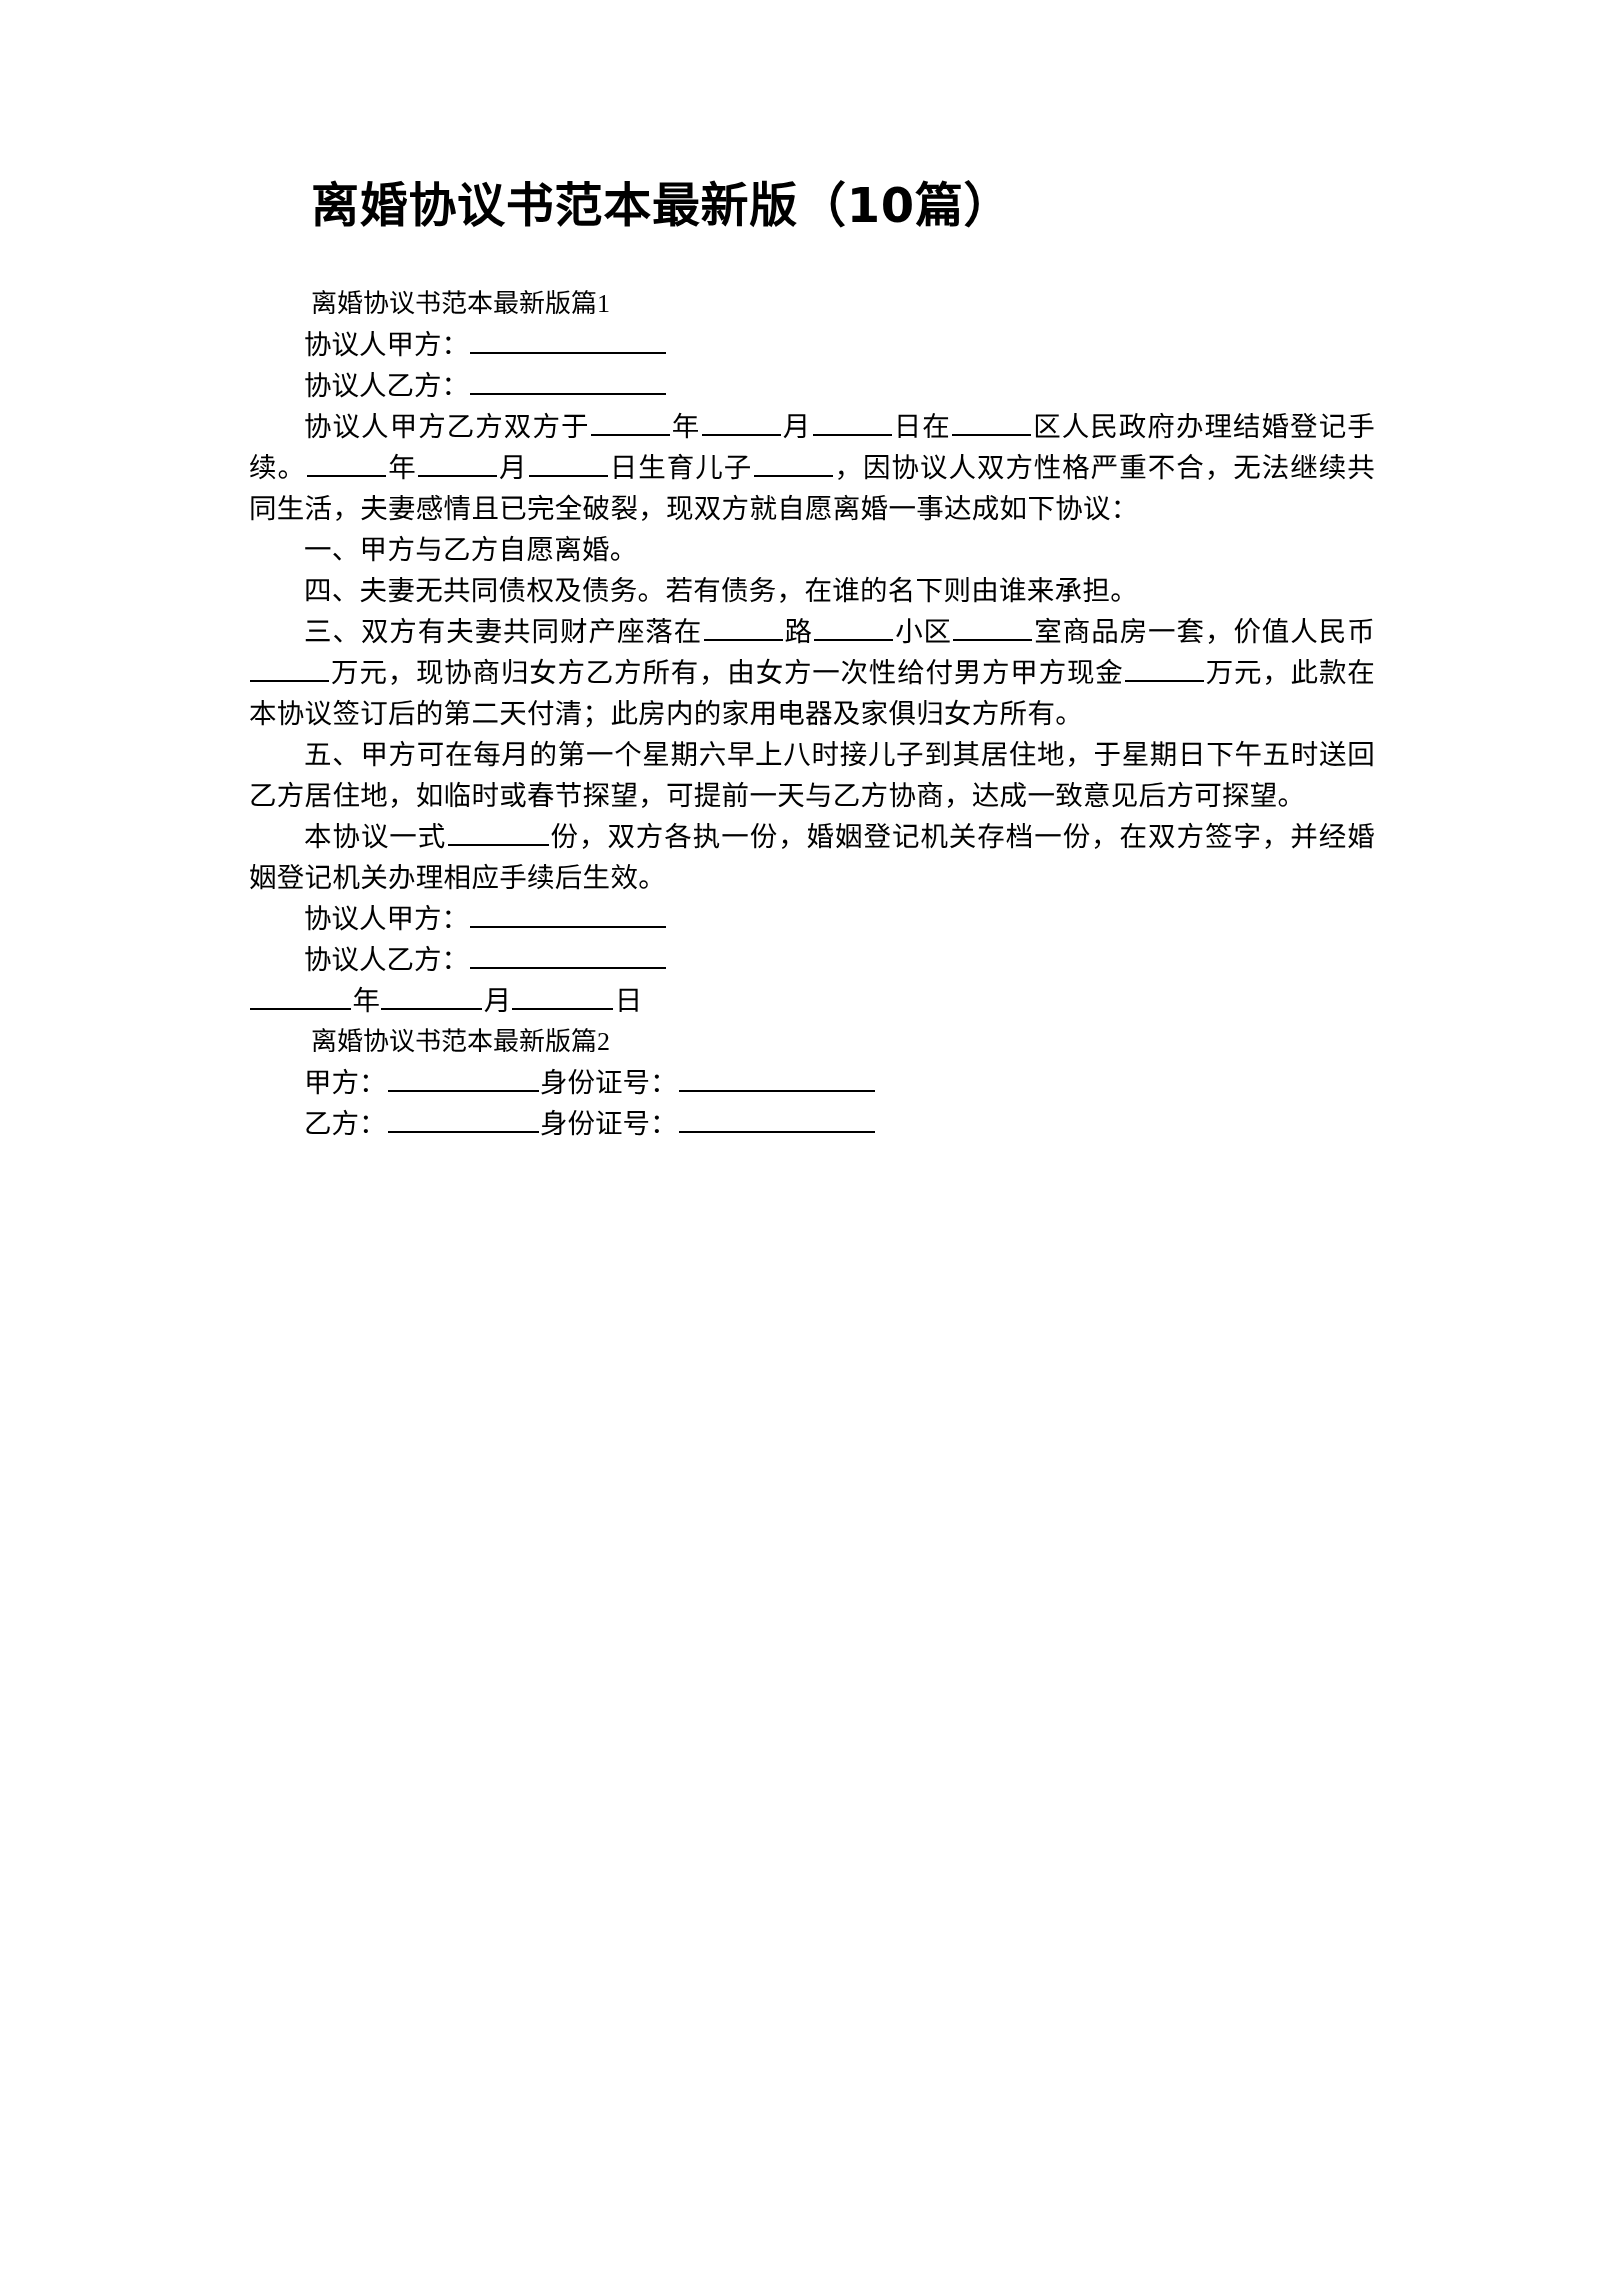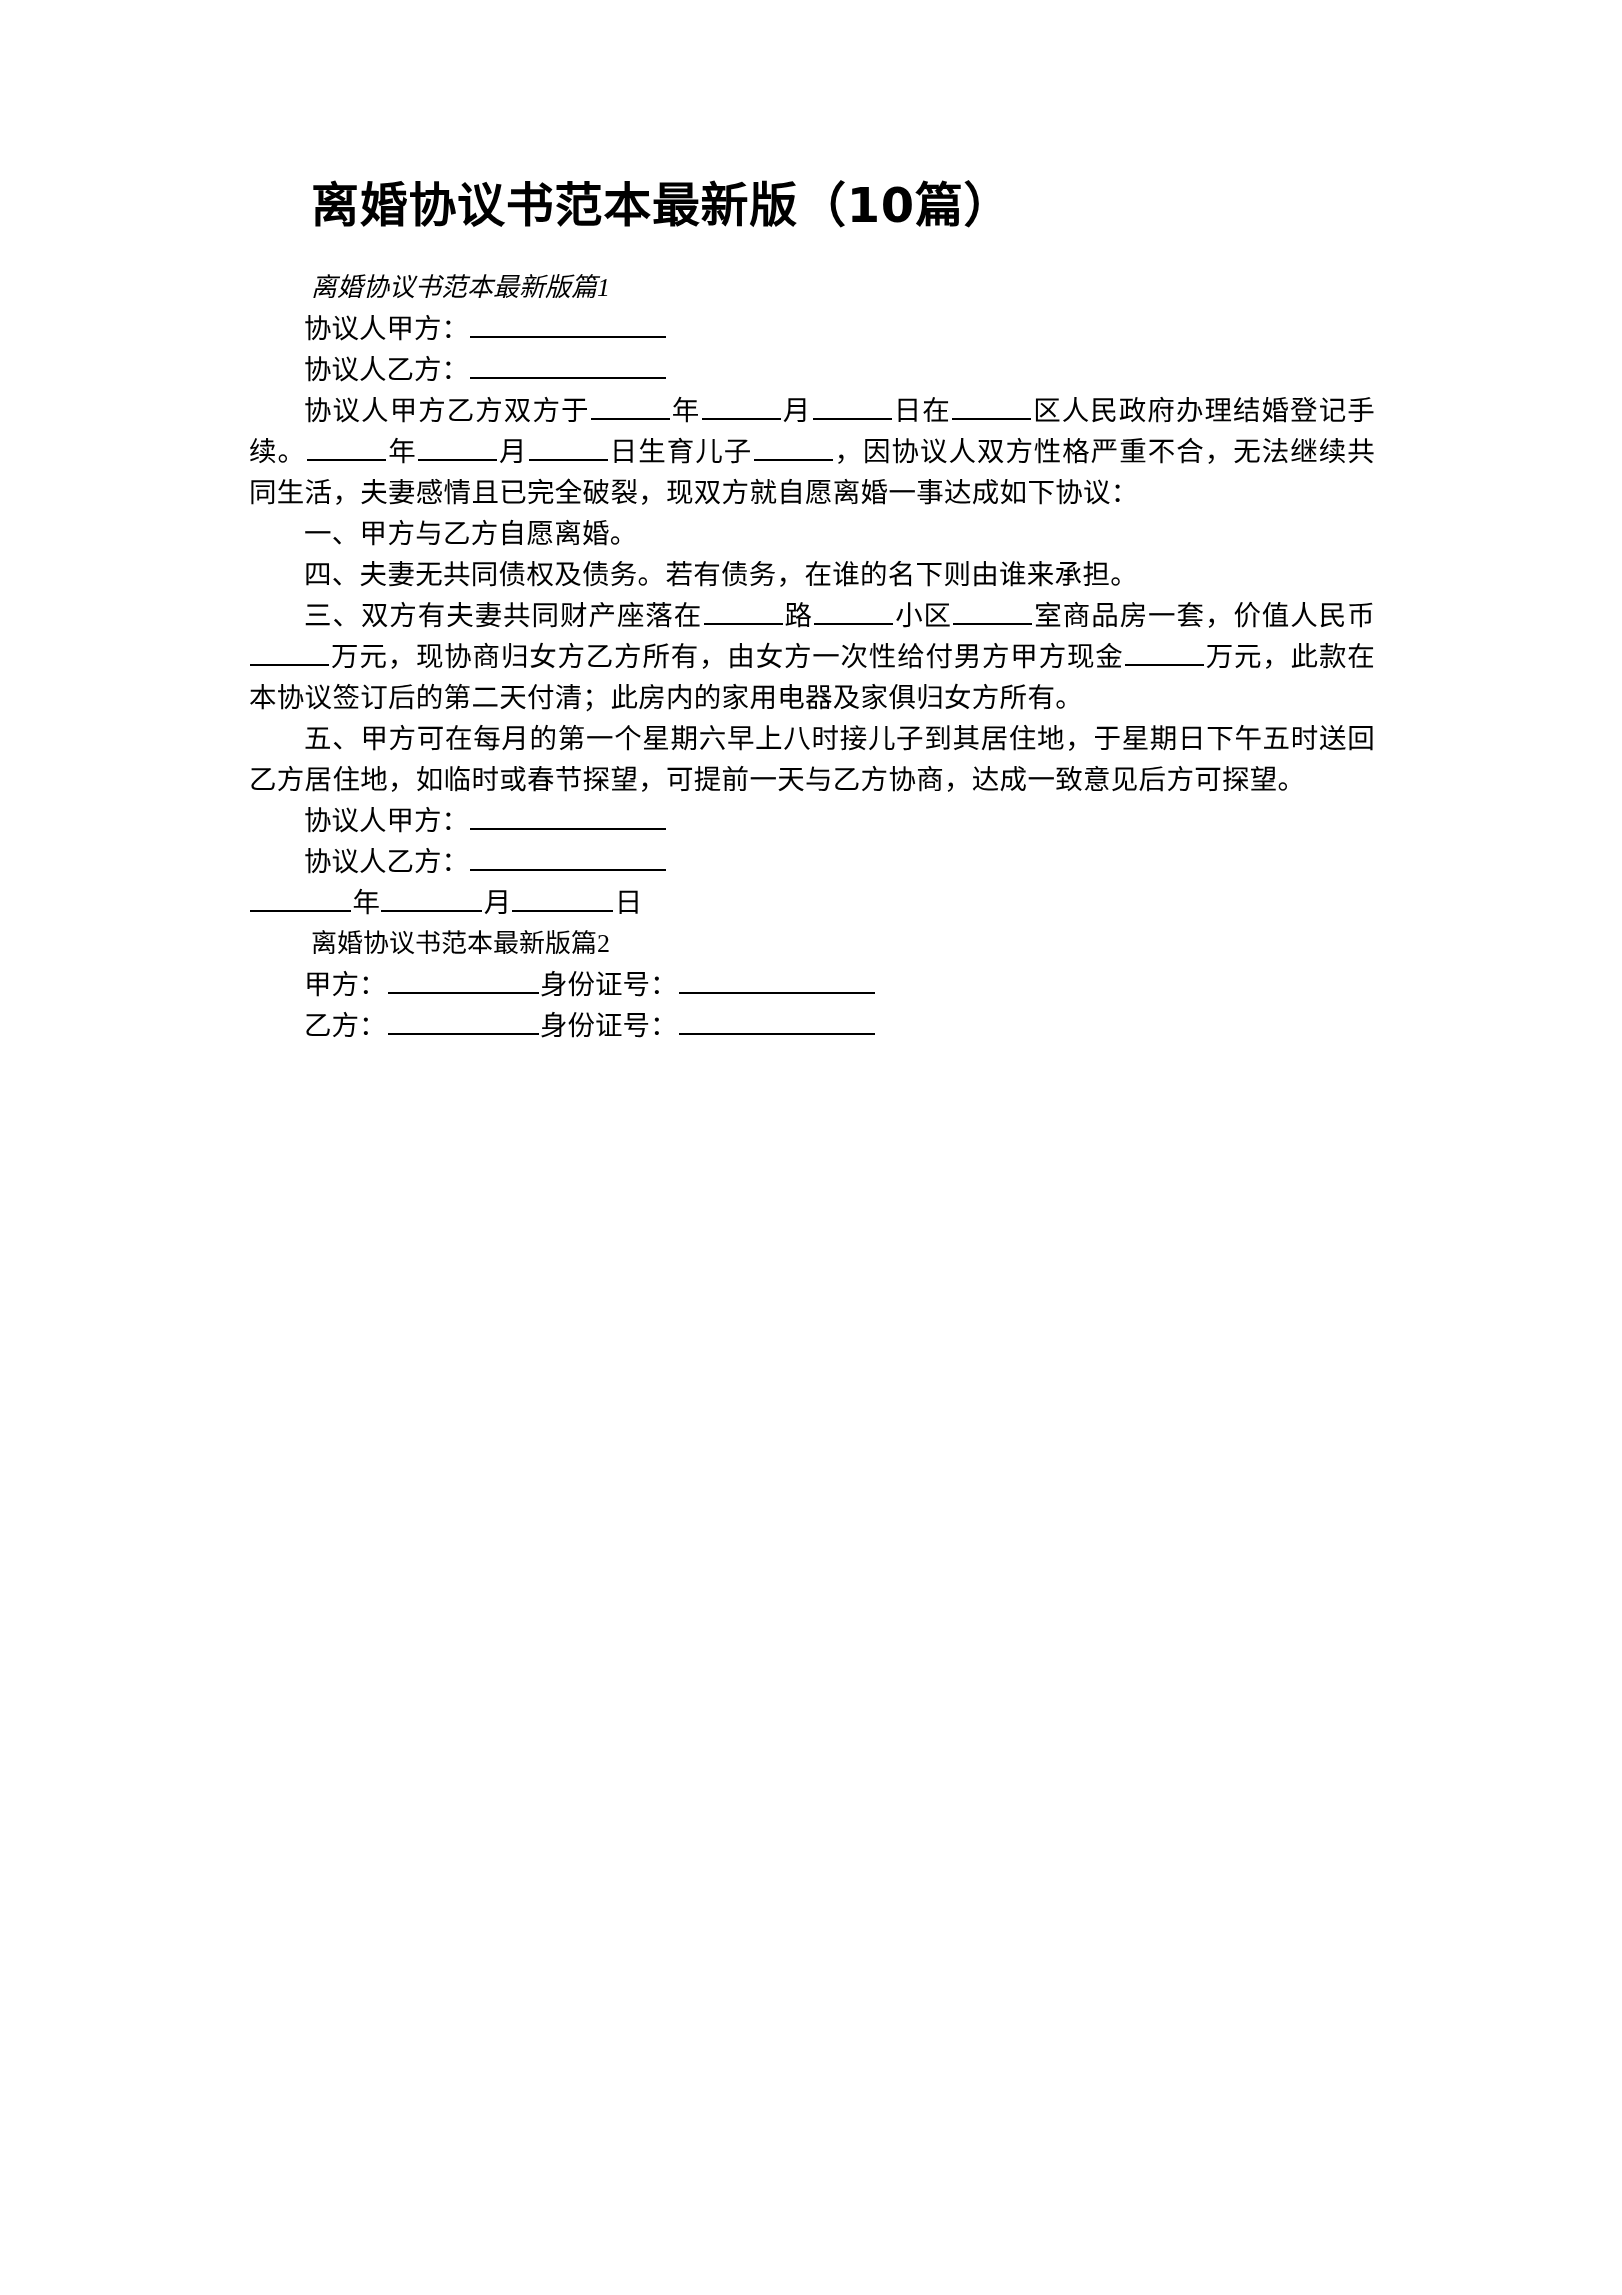--- a/index.html
+++ b/index.html
@@ -43,21 +43,21 @@
 
   
   .section-heading {
     font-size: 26px;
     line-height: 41px;
     margin: 0;
     padding: 0;
     margin-left: 62px;
     white-space: nowrap;
   }
-  .heading-gap-top { margin-top: 32px; font-style: italic; }
+  .heading-gap-top { margin-top: 48px; }
 
   
   .para {
     font-size: 27.5px;
     line-height: 41px;
     margin: 0;
     padding: 0;
     text-align: justify;
     text-justify: inter-character;
     text-indent: 55px;
@@ -120,20 +120,23 @@
 
 
     <p class="para">四、夫妻无共同债权及债务。若有债务，在谁的名下则由谁来承担。</p>
 
     <p class="para">
       <span>三、双方有夫妻共同财产座落在</span><span class="blank b-m"></span><span>路</span><span class="blank b-m"></span><span>小区</span><span class="blank b-m"></span><span>室商品房一套，价值人民币</span><span class="blank b-m"></span><span>万元，现协商归女方乙方所有，由女方一次性给付男方甲方现金</span><span class="blank b-m"></span><span>万元，此款在本协议签订后的第二天付清；此房内的家用电器及家俱归女方所有。</span>
     </p>
 
     <p class="para">五、甲方可在每月的第一个星期六早上八时接儿子到其居住地，于星期日下午五时送回乙方居住地，如临时或春节探望，可提前一天与乙方协商，达成一致意见后方可探望。</p>
 
+    <p class="para">
+      <span>本协议一式</span><span class="blank b-l"></span><span>份，双方各执一份，婚姻登记机关存档一份，在双方签字，并经婚姻登记机关办理相应手续后生效。</span>
+    </p>
 
     <p class="line-row">
       <span>协议人甲方：</span><span class="blank b-xxl"></span>
     </p>
 
     <p class="line-row">
       <span>协议人乙方：</span><span class="blank b-xxl"></span>
     </p>
 
     <p class="line-row no-indent">

